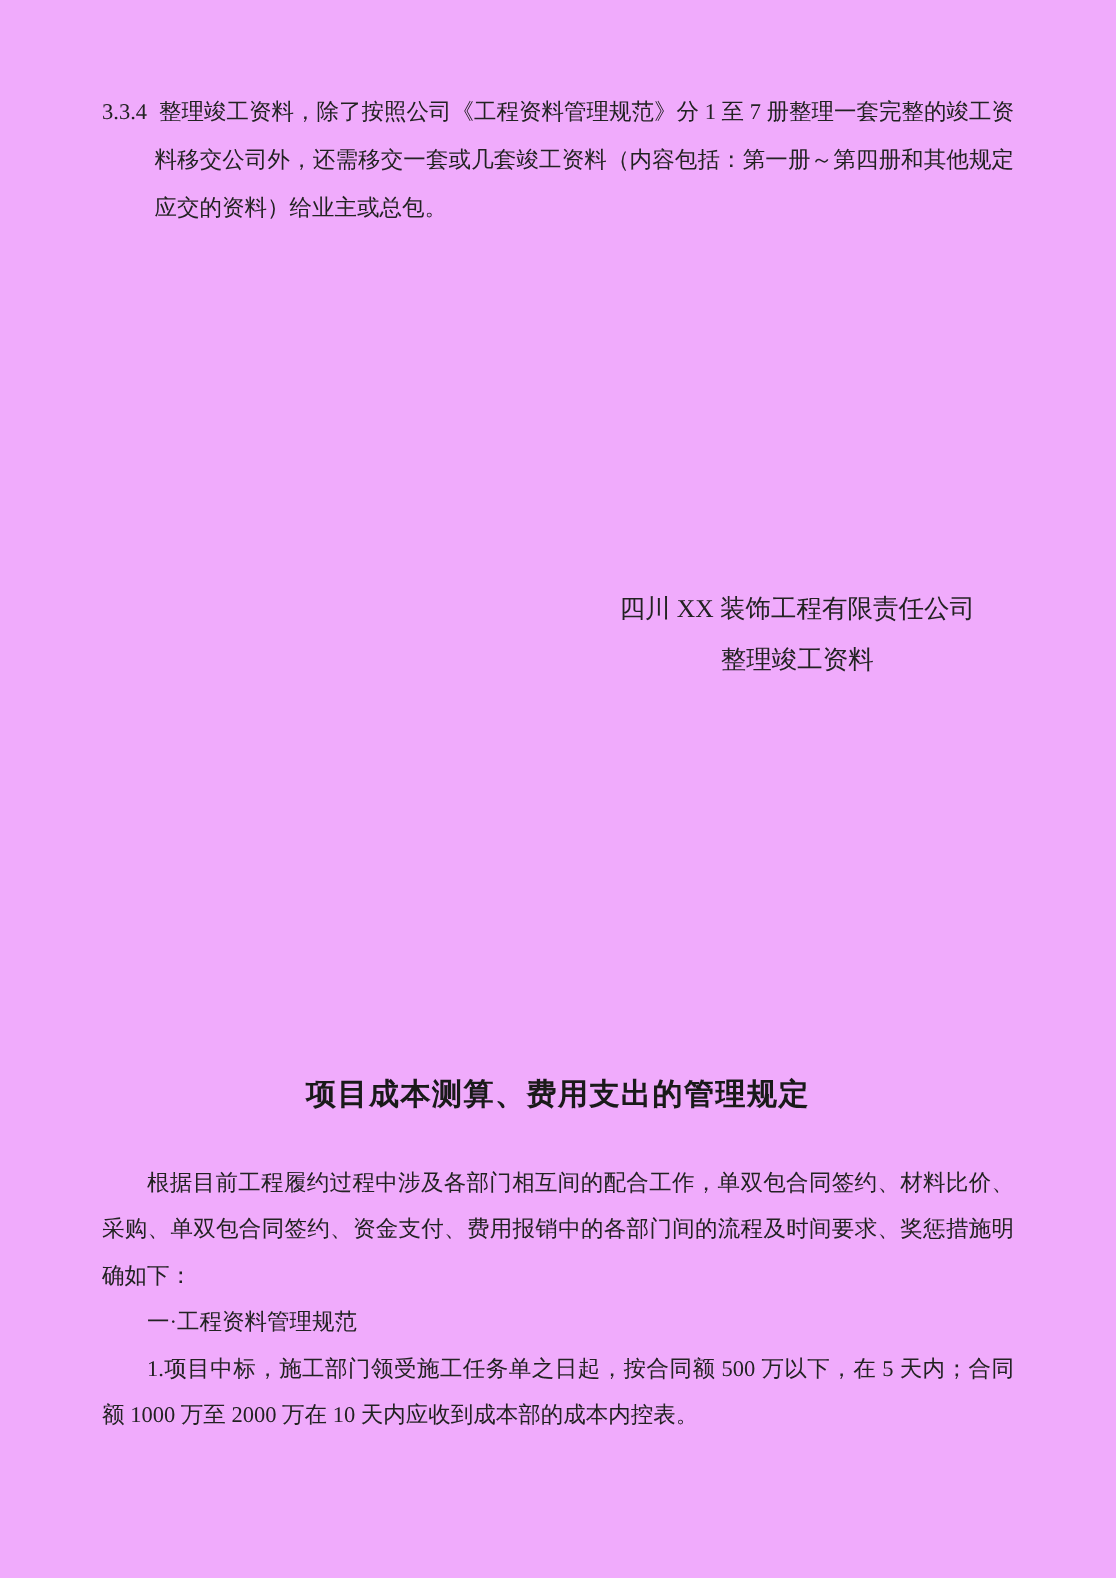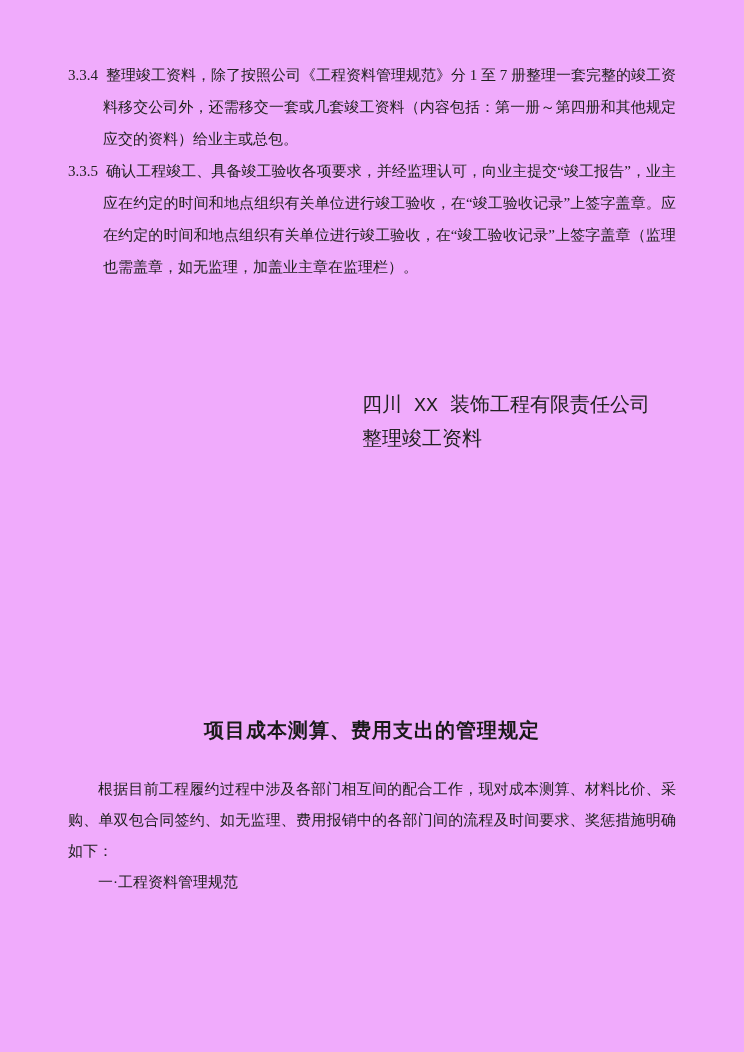--- a/index.html
+++ b/index.html
@@ -32,23 +32,23 @@
   }
   .clause-num {
     margin-right: 8px;
   }
   .signature-block {
     position: absolute;
     top: 389px;
     right: 94px;
     display: flex;
     flex-direction: column;
-    font-size: 20px;
+    align-items: center;
+    font-size: 17px;
     line-height: 34px;
-    font-family: Liberation Mono, monospace;
   }
   .doc-title {
     position: absolute;
     top: 715px;
     left: 0;
     width: 744px;
     margin: 0;
     text-align: center;
     font-size: 20px;
     font-weight: bold;
@@ -70,28 +70,28 @@
     text-indent: 30px;
   }
 </style>
 </head>
 <body>
 
 <div class="page">
 
   <section class="top-block">
     <p class="clause"><span class="clause-num">3.3.4</span><span>整理竣工资料，除了按照公司《工程资料管理规范》分 1 至 7 册整理一套完整的竣工资料移交公司外，还需移交一套或几套竣工资料（内容包括：第一册～第四册和其他规定应交的资料）给业主或总包。</span></p>
-    <p class="clause"><span class="clause-num">3.3.5</span><span>确认工程竣工、具备竣工验收各项要求，并经监理认可，向业主提交“竣工报告”，业主应在约定的时间和地点组织有关单位进行竣工验收，在“竣工验收记录”上签字盖章。应在约定的时间和地点组织有关单位进行竣工验收，在“竣工验收记录”上签字盖章（监理也需盖章，如无监理，加盖业主章在监理栏）。</span></p>
   </section>
 
   <section class="signature-block">
     <span>四川 XX 装饰工程有限责任公司</span>
     <span>整理竣工资料</span>
   </section>
 
   <h1 class="doc-title">项目成本测算、费用支出的管理规定</h1>
 
   <section class="bottom-block">
-    <p>根据目前工程履约过程中涉及各部门相互间的配合工作，现对成本测算、材料比价、采购、单双包合同签约、如无监理、费用报销中的各部门间的流程及时间要求、奖惩措施明确如下：</p>
+    <p>根据目前工程履约过程中涉及各部门相互间的配合工作，单双包合同签约、材料比价、采购、单双包合同签约、资金支付、费用报销中的各部门间的流程及时间要求、奖惩措施明确如下：</p>
     <p>一·工程资料管理规范</p>
+    <p>1.项目中标，施工部门领受施工任务单之日起，按合同额 500 万以下，在 5 天内；合同额 1000 万至 2000 万在 10 天内应收到成本部的成本内控表。</p>
   </section>
 
 </div>
 
 </body></html>

